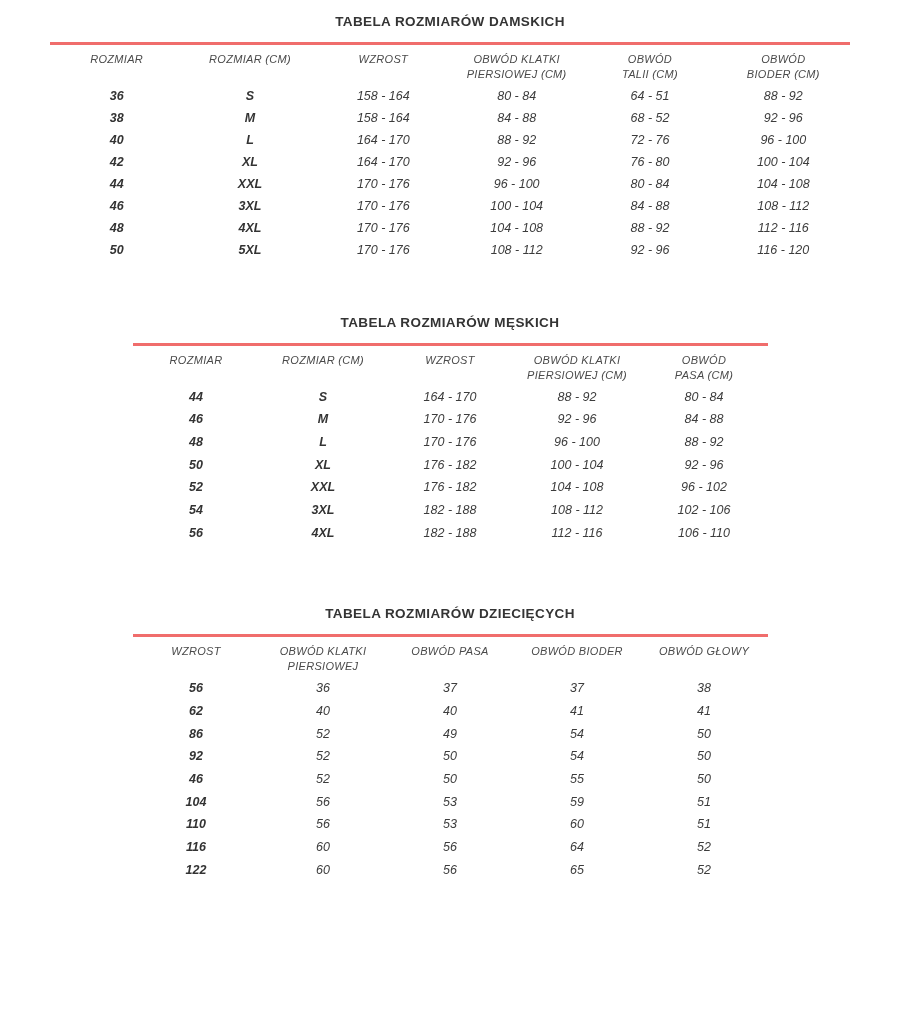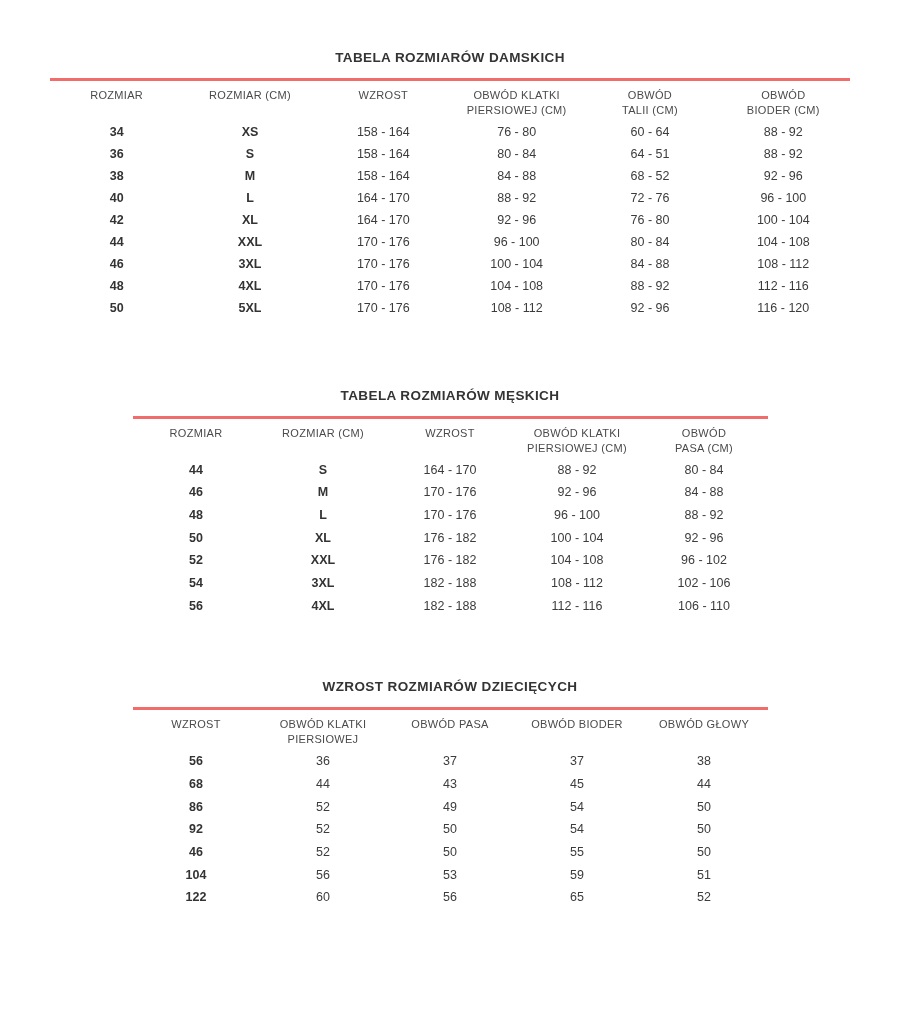--- a/index.html
+++ b/index.html
@@ -11,42 +11,43 @@
   .page {
     width: 900px;
     height: 1028px;
     margin: 0 auto;
     background: #ffffff;
     overflow: hidden;
   }
   .table-section {
     margin: 0 auto;
   }
-  .section-women { width: 800px; padding-top: 50px; }
-  .section-men { width: 635px; margin-top: 69px; }
+  .section-women { width: 800px; padding-top: 14px; }
+  .section-men { width: 635px; margin-top: 54px; }
   .section-children { width: 635px; margin-top: 62px; }
 
   .table-title {
     margin: 0 0 13px 0;
     text-align: center;
     font-size: 13.5px;
     font-weight: 700;
     color: #343434;
     letter-spacing: 0.4px;
   }
   .red-divider {
     height: 3px;
     background: #f06d6c;
     border: none;
     margin: 0 0 0 0;
   }
   table.size-table {
     width: 100%;
     table-layout: fixed;
     border-collapse: collapse;
+    font-style: italic;
   }
   table.size-table th {
     font-weight: 400;
     font-size: 11px;
     line-height: 1.35;
     color: #4a4a4a;
     letter-spacing: 0.3px;
     white-space: pre-line;
     vertical-align: top;
     text-align: center;
@@ -89,28 +90,20 @@
             <th>OBWÓD KLATKI
 PIERSIOWEJ (CM)</th>
             <th>OBWÓD
 TALII (CM)</th>
             <th>OBWÓD
 BIODER (CM)</th>
           </tr>
         </thead>
       <tbody>
           <tr>
-            <td>34</td>
-            <td>XS</td>
-            <td>158 - 164</td>
-            <td>76 - 80</td>
-            <td>60 - 64</td>
-            <td>88 - 92</td>
-          </tr>
-          <tr>
             <td>36</td>
             <td>S</td>
             <td>158 - 164</td>
             <td>80 - 84</td>
             <td>64 - 51</td>
             <td>88 - 92</td>
           </tr>
           <tr>
             <td>38</td>
             <td>M</td>
@@ -234,21 +227,21 @@
             <td>4XL</td>
             <td>182 - 188</td>
             <td>112 - 116</td>
             <td>106 - 110</td>
           </tr>
         </tbody>
     </table>
   </section>
 
   <section class="table-section section-children">
-    <h2 class="table-title">WZROST ROZMIARÓW DZIECIĘCYCH</h2>
+    <h2 class="table-title">TABELA ROZMIARÓW DZIECIĘCYCH</h2>
     <div class="red-divider"></div>
     <table class="size-table">
       <thead>
           <tr>
             <th>WZROST</th>
             <th>OBWÓD KLATKI
 PIERSIOWEJ</th>
             <th>OBWÓD PASA</th>
             <th>OBWÓD BIODER</th>
             <th>OBWÓD GŁOWY</th>
@@ -256,25 +249,25 @@
         </thead>
       <tbody>
           <tr>
             <td>56</td>
             <td>36</td>
             <td>37</td>
             <td>37</td>
             <td>38</td>
           </tr>
           <tr>
-            <td>68</td>
-            <td>44</td>
-            <td>43</td>
-            <td>45</td>
-            <td>44</td>
+            <td>62</td>
+            <td>40</td>
+            <td>40</td>
+            <td>41</td>
+            <td>41</td>
           </tr>
           <tr>
             <td>86</td>
             <td>52</td>
             <td>49</td>
             <td>54</td>
             <td>50</td>
           </tr>
           <tr>
             <td>92</td>
@@ -291,20 +284,34 @@
             <td>50</td>
           </tr>
           <tr>
             <td>104</td>
             <td>56</td>
             <td>53</td>
             <td>59</td>
             <td>51</td>
           </tr>
           <tr>
+            <td>110</td>
+            <td>56</td>
+            <td>53</td>
+            <td>60</td>
+            <td>51</td>
+          </tr>
+          <tr>
+            <td>116</td>
+            <td>60</td>
+            <td>56</td>
+            <td>64</td>
+            <td>52</td>
+          </tr>
+          <tr>
             <td>122</td>
             <td>60</td>
             <td>56</td>
             <td>65</td>
             <td>52</td>
           </tr>
         </tbody>
     </table>
   </section>
 

